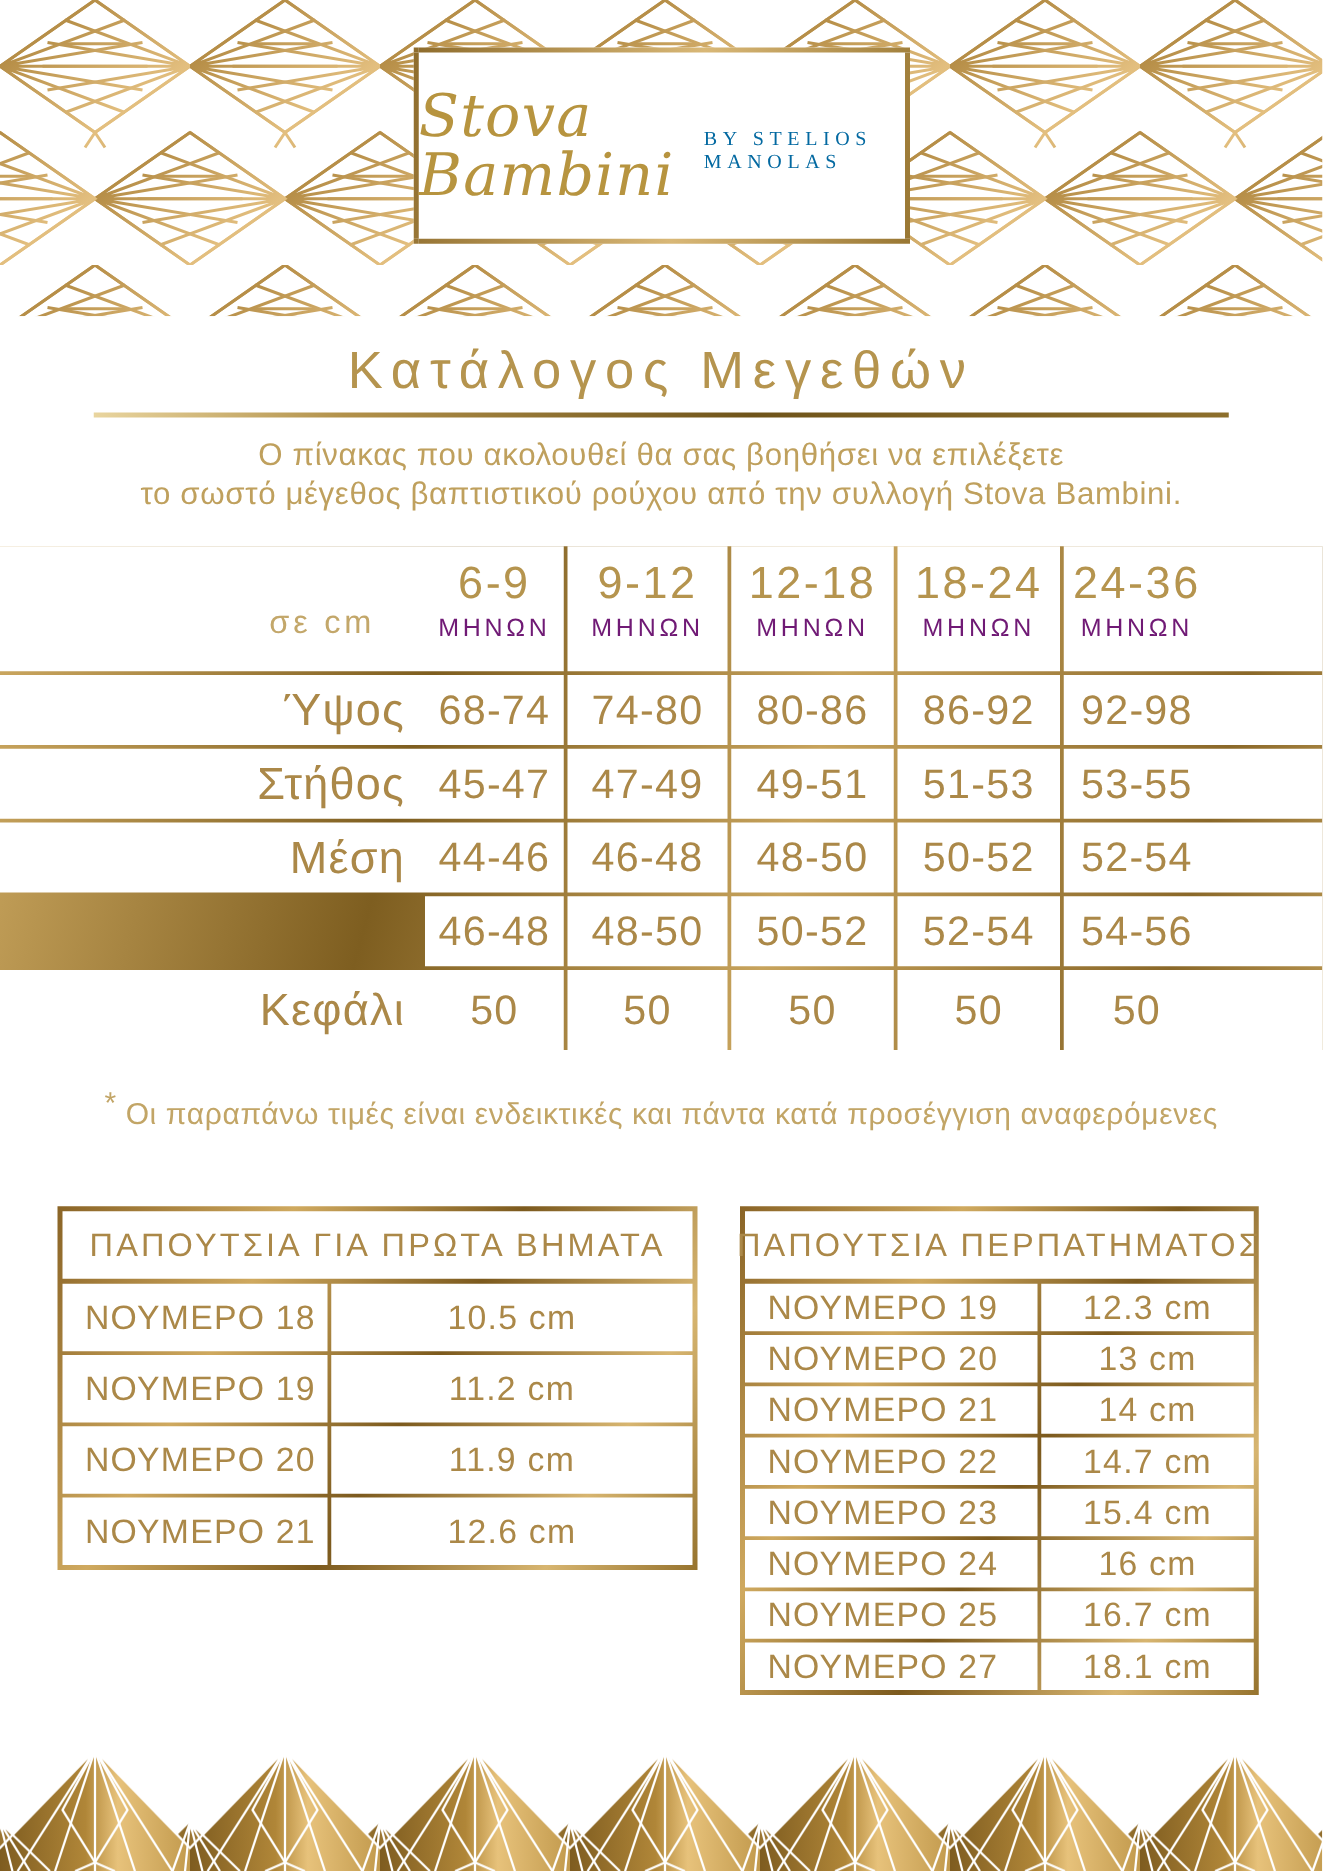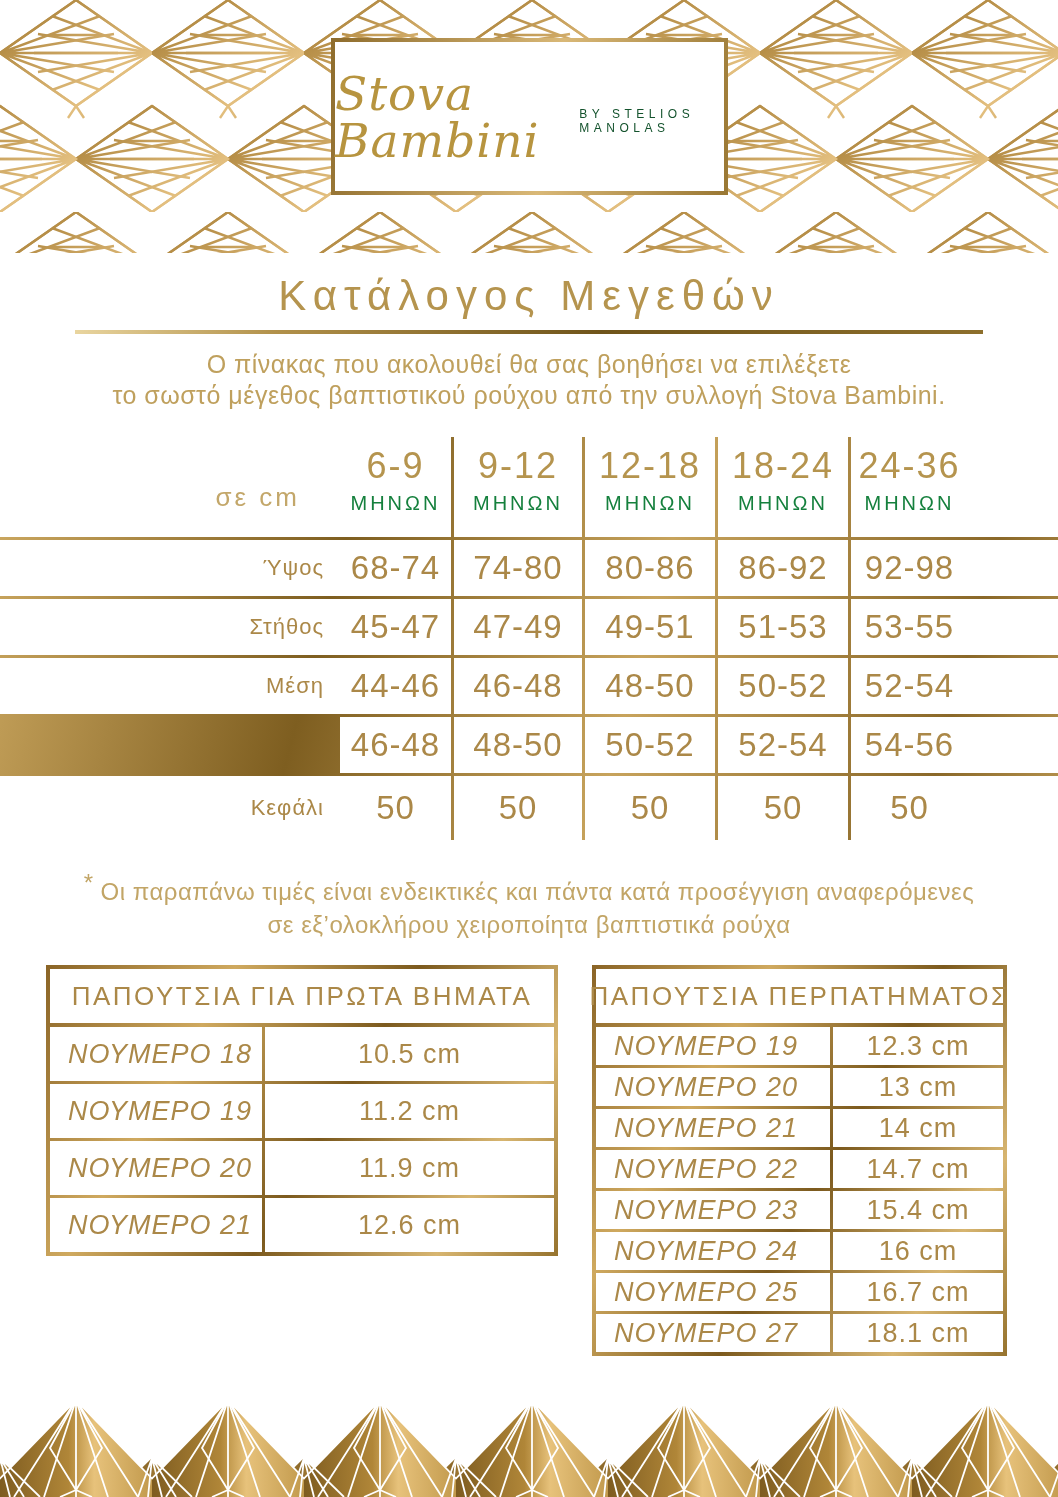--- a/index.html
+++ b/index.html
@@ -19,21 +19,21 @@
     left:331px;top:38px;width:389px;height:149px;background:#fff;
     border:4px solid #b08d44;
     border-image:linear-gradient(100deg,#8f6d2d,#d9b877 55%,#9a7834) 1;
     display:flex;flex-direction:row;align-items:center;justify-content:center;
   }
   .logo-name{
     font-family:"DejaVu Serif", serif;font-style:italic;
     font-size:47px;color:#b7943f;line-height:1;letter-spacing:1px;
   }
   .logo-tagline{
-    margin-top:9px;font-size:12px;letter-spacing:4.5px;color:#14532d;
+    margin-top:9px;font-size:16px;letter-spacing:4.5px;color:#0369a1;font-family:Liberation Serif, serif;
   }
 
   
   .page-title{
     left:0;top:272px;width:1058px;text-align:center;
     font-size:42px;letter-spacing:7px;color:#b5944e;font-weight:400;
   }
   .title-rule{
     left:75px;top:330px;width:908px;height:4px;
     background:linear-gradient(90deg,#e9d59f,#b2914a 22%,#6f541a 58%,#8d6f2c);
@@ -48,26 +48,26 @@
     left:0;top:437px;width:1058px;
     display:grid;
     grid-template-columns:340px 111px 3px 128px 3px 130px 3px 130px 3px 1fr;
     grid-template-rows:100px 3px 56px 3px 56px 3px 56px 3px 56px 3px 64px;
     background:linear-gradient(105deg,#cfab63,#7e5e20 32%,#c7a35c 60%,#8a6829 88%,#b6934e);
   }
   .size-grid .cell{
     background:#fff;display:flex;align-items:center;justify-content:center;
     color:#ab8848;font-size:33px;letter-spacing:1px;white-space:nowrap;
   }
-  .size-grid .lbl{justify-content:flex-end;padding-right:16px;font-size:22px;}
+  .size-grid .lbl{justify-content:flex-end;padding-right:16px;font-size:36px;}
   .size-grid .hdr{
     flex-direction:column;justify-content:flex-end;padding-bottom:22px;
   }
   .size-grid .hdr .range{font-size:36px;color:#b5944e;letter-spacing:2px;line-height:1.1;}
-  .size-grid .hdr .unit{font-size:20px;color:#15803d;letter-spacing:3px;margin-top:6px;}
+  .size-grid .hdr .unit{font-size:20px;color:#701a75;letter-spacing:3px;margin-top:6px;}
   .size-grid .hdr-lbl{
     justify-content:flex-end;align-items:flex-end;padding-right:40px;padding-bottom:24px;
     font-size:26px;letter-spacing:3px;color:#c3a76a;
   }
   .size-grid .last{padding-right:90px;}
   
   .c1{grid-column:1}.c2{grid-column:2}.c3{grid-column:4}.c4{grid-column:6}.c5{grid-column:8}.c6{grid-column:10}
   .r1{grid-row:1}.r2{grid-row:3}.r3{grid-row:5}.r4{grid-row:7}.r5{grid-row:9}.r6{grid-row:11}
 
   
@@ -88,21 +88,21 @@
     background:#fff;height:54px;margin-bottom:4px;
     display:flex;align-items:center;justify-content:center;
     font-size:26px;letter-spacing:2.5px;color:#ab8848;white-space:nowrap;
   }
   .mini .row{display:flex;margin-top:3px;}
   .mini .row:nth-of-type(2){margin-top:0;}
   .mini .row .num,.mini .row .val{
     background:#fff;display:flex;align-items:center;color:#ab8848;
     font-size:27px;letter-spacing:1px;white-space:nowrap;
   }
-  .mini .row .num{padding-left:18px;margin-right:3px;font-style:italic;}
+  .mini .row .num{padding-left:18px;margin-right:3px;}
   .mini .row .val{justify-content:center;flex:1;}
   .mini-left .row{height:54px;}
   .mini-left .row .num{width:212px;box-sizing:border-box;}
   .mini-right .row{height:38px;}
   .mini-right .row .num{width:234px;box-sizing:border-box;}
 
   
   .bottom-band{left:0;top:1380px;width:1058px;height:117px;overflow:hidden;}
   .bottom-band svg{display:block;}
 </style>
@@ -200,21 +200,20 @@
   <div class="cell lbl c1 r6">Κεφάλι</div>
   <div class="cell c2 r6">50</div>
   <div class="cell c3 r6">50</div>
   <div class="cell c4 r6">50</div>
   <div class="cell c5 r6">50</div>
   <div class="cell last c6 r6">50</div>
 </div>
 
 <div class="abs note">
   <div><span class="star">*</span><span>Οι παραπάνω τιμές είναι ενδεικτικές και πάντα κατά προσέγγιση αναφερόμενες</span></div>
-  <div>σε εξ’ολοκλήρου χειροποίητα βαπτιστικά ρούχα</div>
 </div>
 
 <div class="abs mini mini-left">
   <div class="head">ΠΑΠΟΥΤΣΙΑ ΓΙΑ ΠΡΩΤΑ ΒΗΜΑΤΑ</div>
   <div class="row">
     <div class="num">ΝΟΥΜΕΡΟ 18</div>
     <div class="val">10.5 cm</div>
   </div>
   <div class="row">
     <div class="num">ΝΟΥΜΕΡΟ 19</div>

